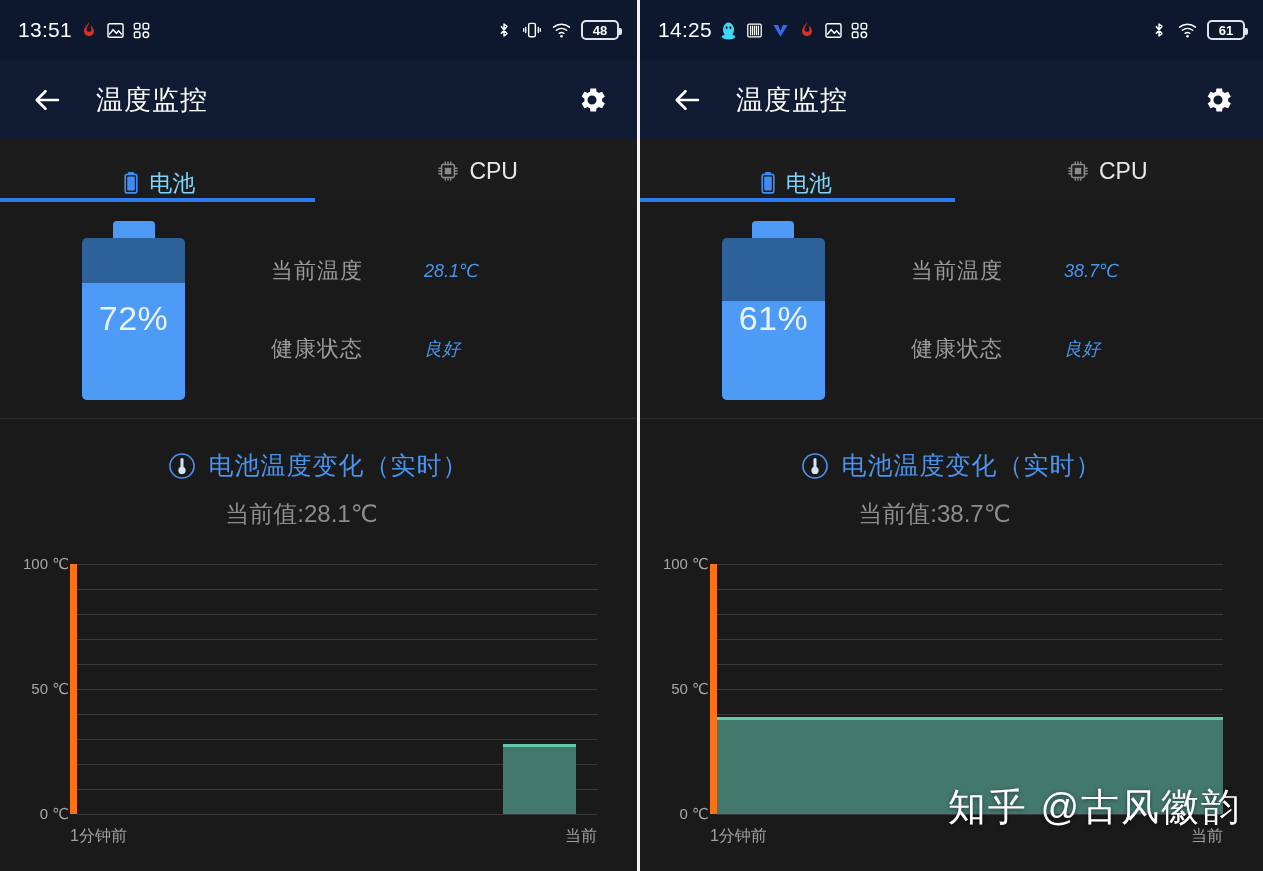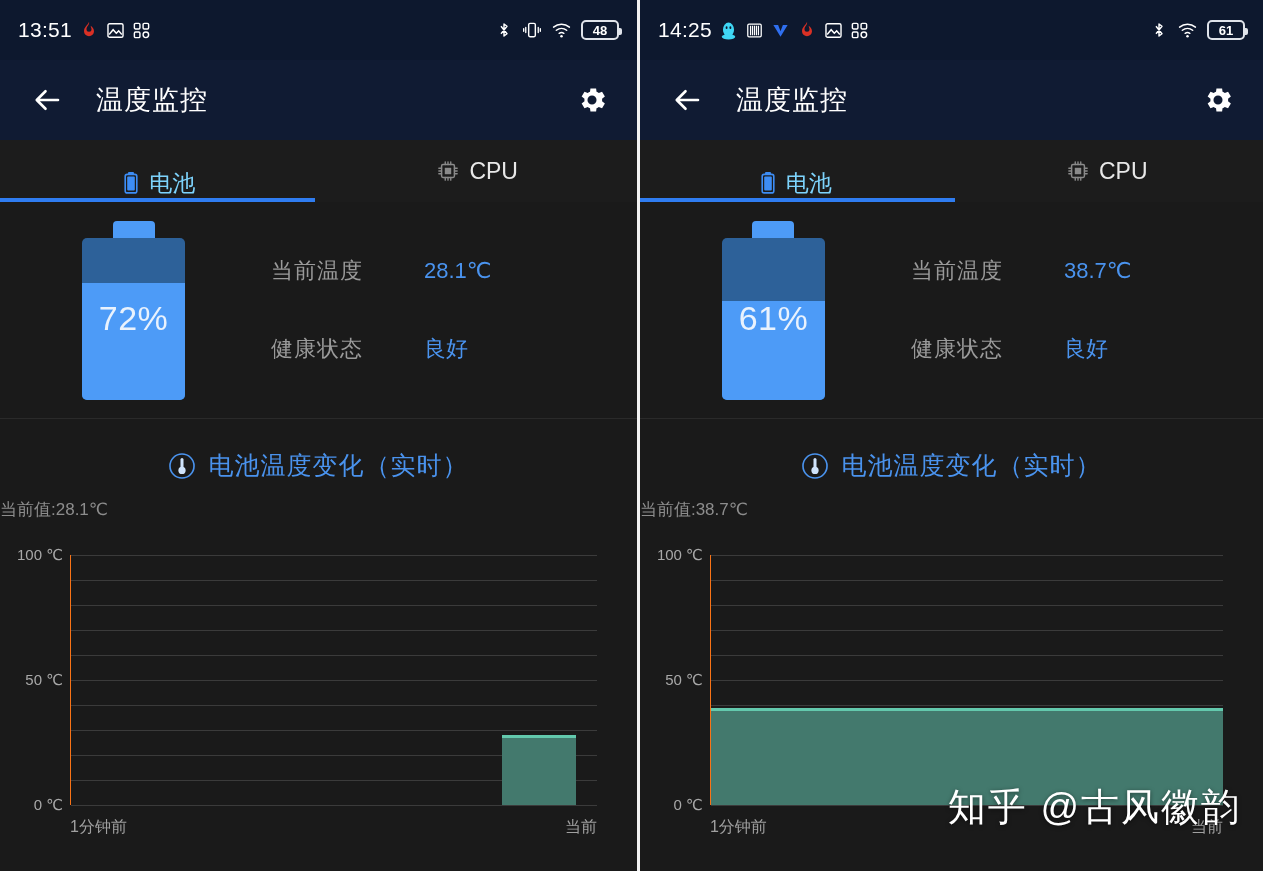--- a/index.html
+++ b/index.html
@@ -75,37 +75,37 @@
     display:flex; align-items:center; justify-content:center;
   }
   .batt-fill{ position:absolute; left:0; bottom:0; width:100%; background:#4d9bf7; }
   .batt-pct{
     position:relative; z-index:2; color:#e9f2fd; font-size:34px; letter-spacing:.5px;
   }
   .batt-info{ margin-left:86px; }
   .info-row{ display:flex; align-items:center; margin-bottom:48px;gap:45px; }
   .info-row:last-child{ margin-bottom:0; }
   .info-label{ color:#9a9a9a; font-size:22px; letter-spacing:1px; }
-  .info-value{ color:#4a93ee; font-size:22px; margin-left:16px; }
+  .info-value{ color:#4a93ee; font-size:18px; margin-left:16px;font-style:italic; }
 
   
   .chartcard{ background:#1a1a1a; height:448px; position:relative; }
   .chart-title{
     display:flex; align-items:center; justify-content:center;
     gap:12px; padding-top:30px;
   }
   .chart-title-text{ color:#4a93ee; font-size:25px; letter-spacing:1px; }
   .chart-current{
-    text-align:left; color:#8d8d8d; font-size:17px;
+    text-align:center; color:#8d8d8d; font-size:24px;
     padding-right:34px; margin-top:16px;
   }
   .plot-wrap{ position:relative; margin-top:22px; height:260px; }
   .plot{
     position:absolute; left:70px; right:40px; top:12px; height:250px;
-    border-left:1px solid #f97316;
+    border-left:7px solid #f97316;
   }
   .gridline{ position:absolute; left:0; right:0; height:1px; background:#3b3b3b; }
   .ylab{
     position:absolute; right:calc(100% + 8px); transform:translateY(-50%);
     color:#a8a8a8; font-size:15px; white-space:nowrap;
   }
   .bar{
     position:absolute; bottom:0; background:#43796d;
     border-top:3px solid #63c9ad;
   }

